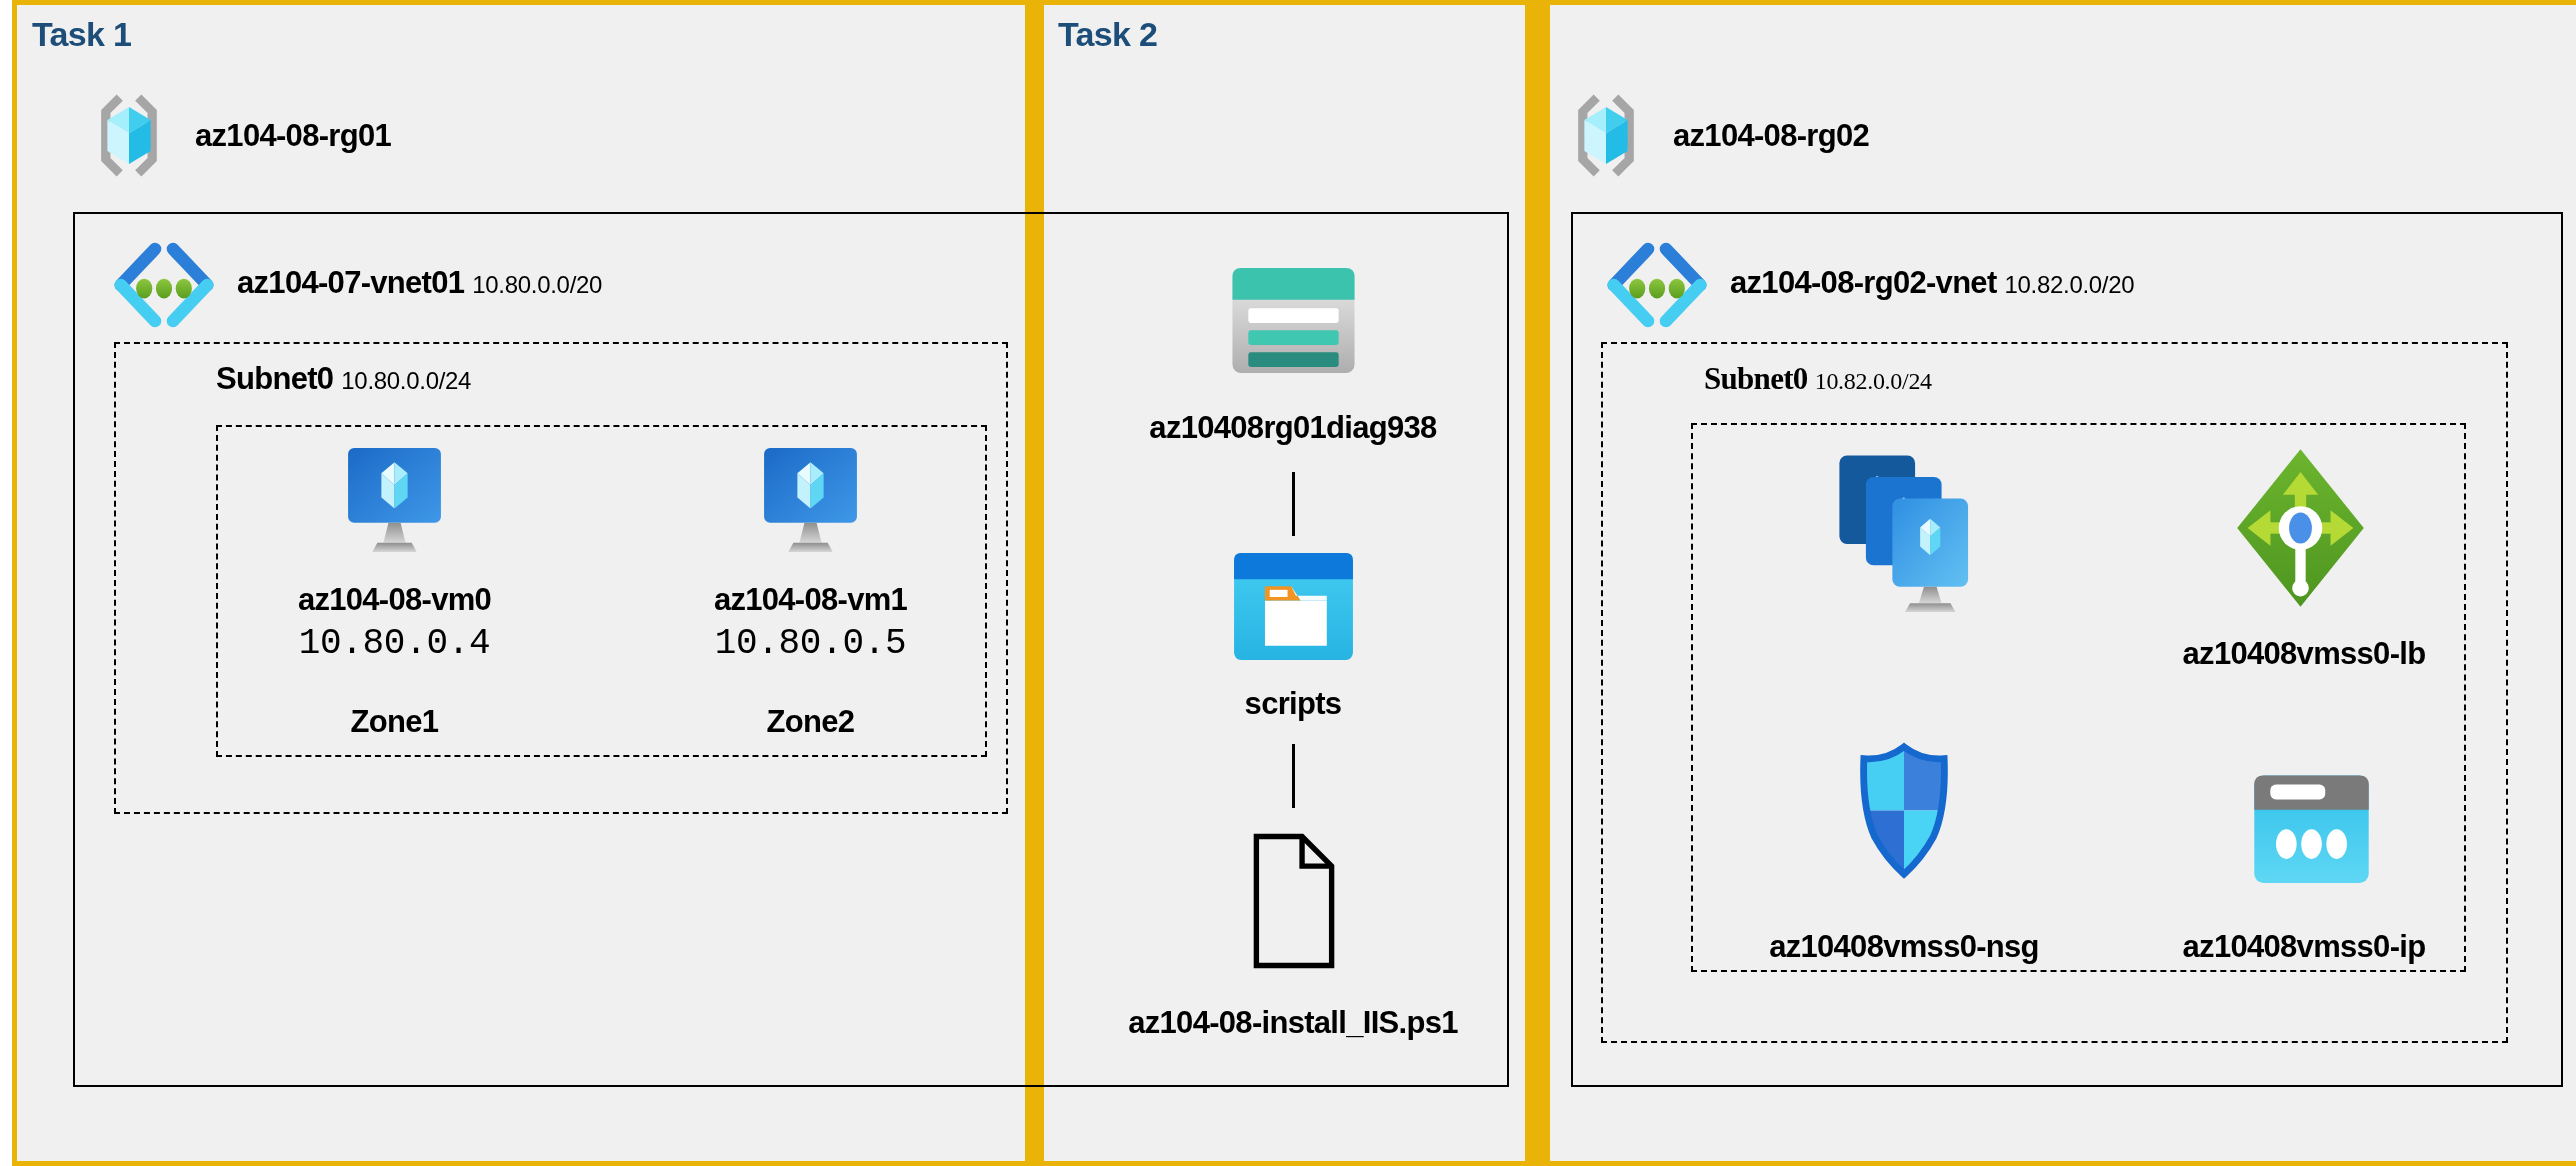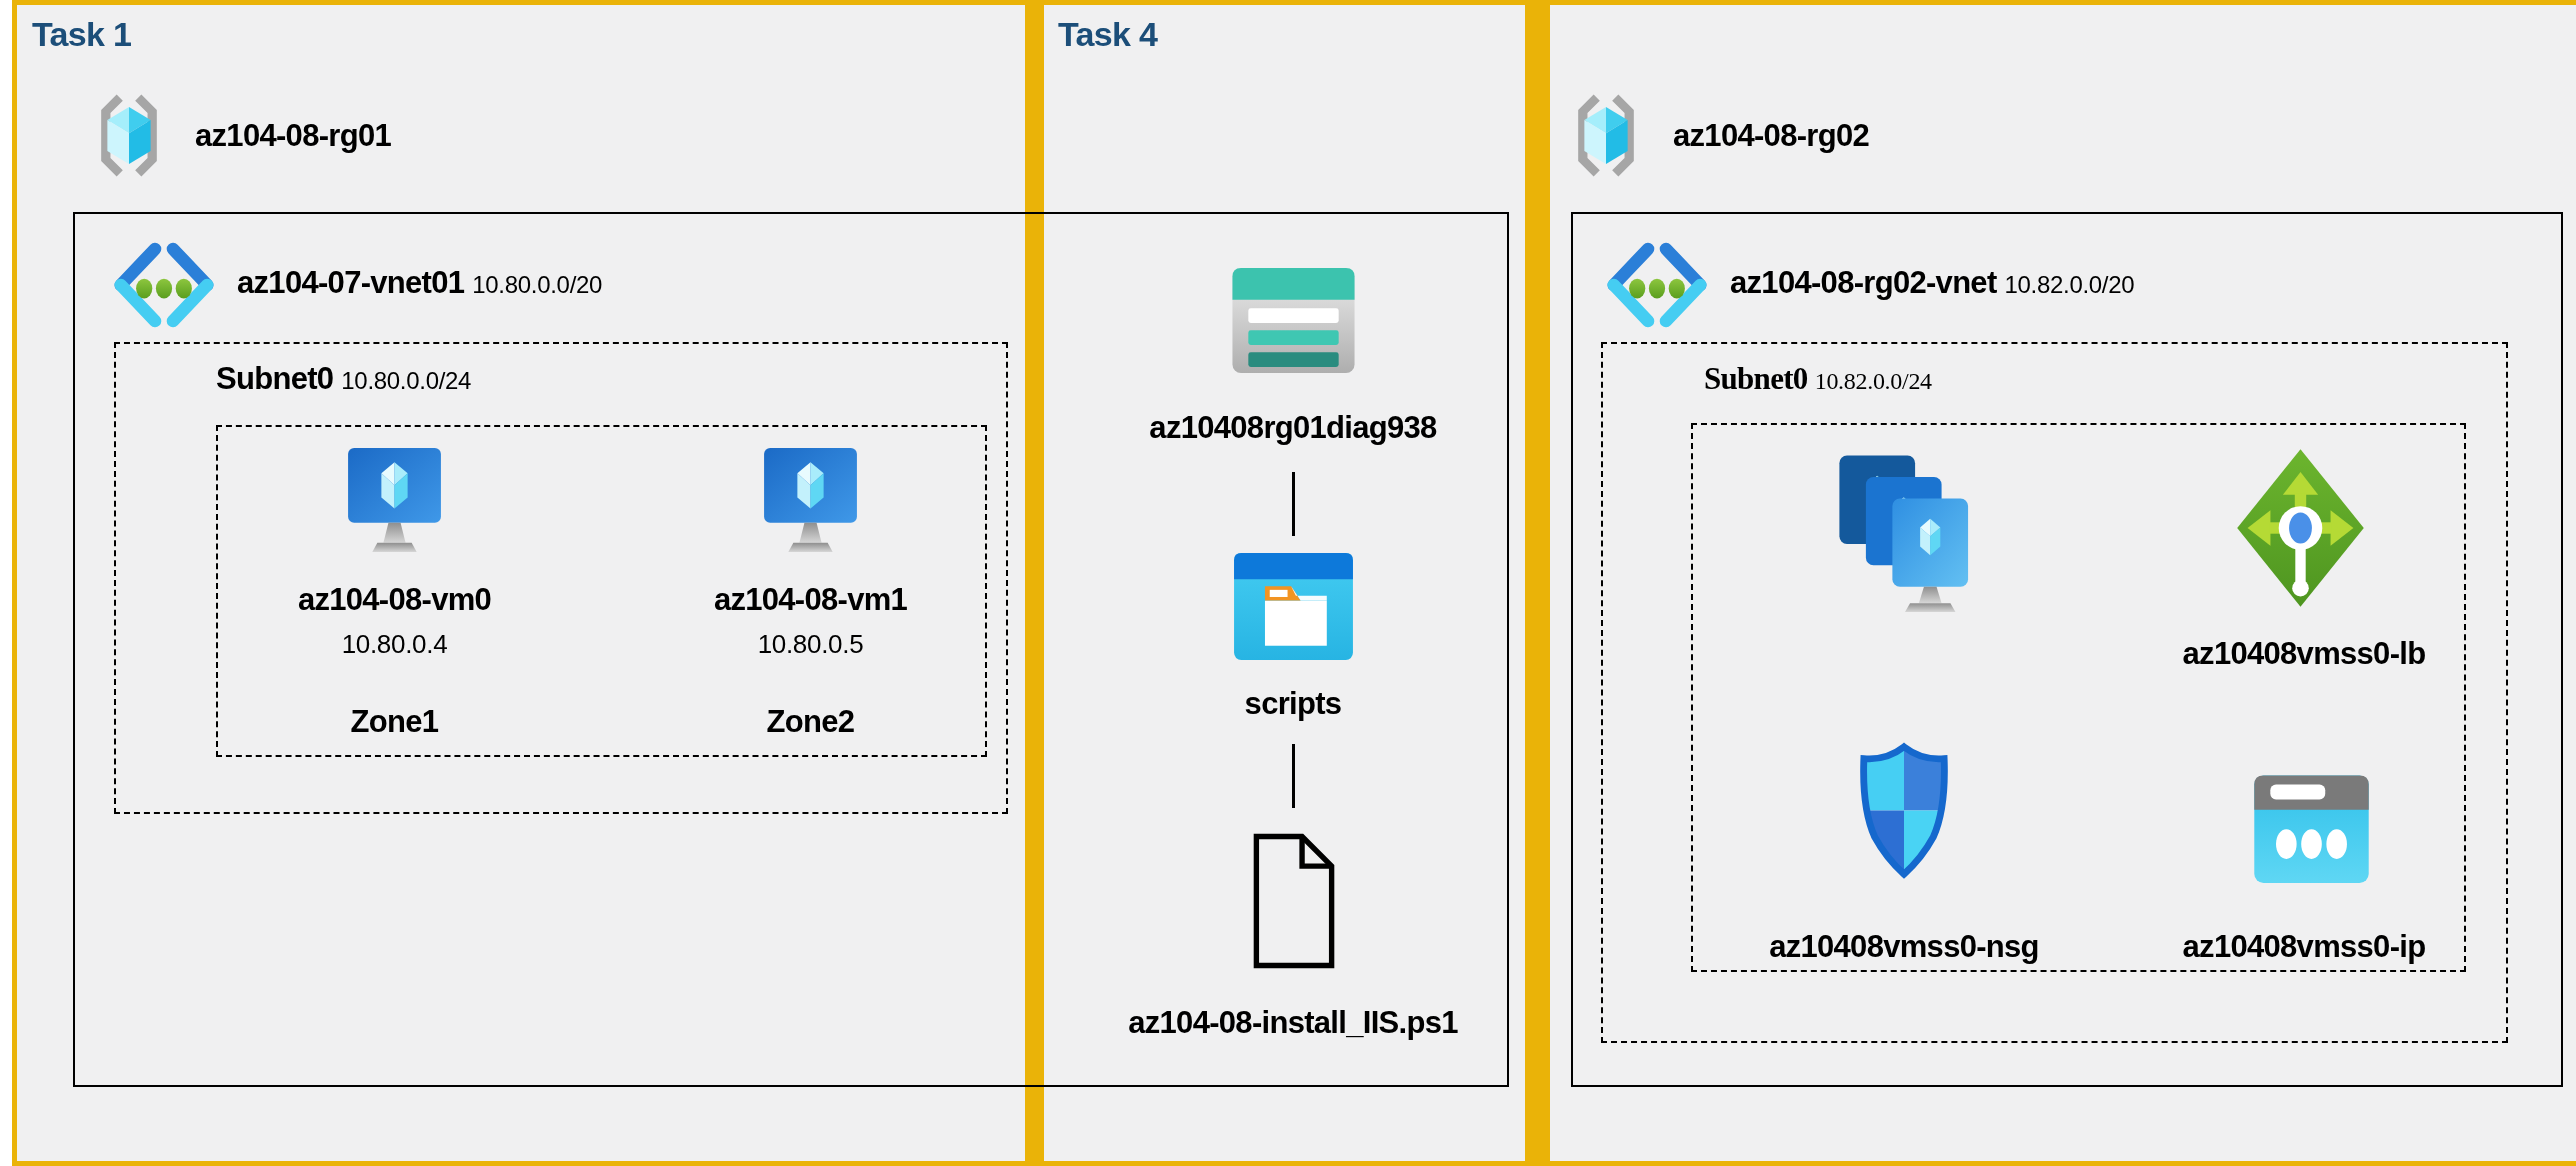--- a/index.html
+++ b/index.html
@@ -5,35 +5,35 @@
   html,body{margin:0;padding:0;background:#ffffff;}
   #canvas{position:relative;width:2576px;height:1166px;background:#eab308;overflow:hidden;
           font-family:"Liberation Sans",sans-serif;color:#000;margin-left:12px;}
   .panel{position:absolute;background:#f0f0f1;}
   .title{position:absolute;font-size:34px;font-weight:700;letter-spacing:-0.7px;color:#1c4e79;white-space:nowrap;}
   .blackbox{position:absolute;border:2.7px solid #000;}
   .dashedbox{position:absolute;border:2px dashed #000;}
   .lbl{position:absolute;height:40px;line-height:40px;font-size:31px;font-weight:700;letter-spacing:-0.7px;white-space:nowrap;}
   .lbl .cidr{font-weight:400;font-size:24px;letter-spacing:-0.3px;}
   .lblc{text-align:center;}
-  .reg{font-weight:400;font-size:26px;letter-spacing:-0.3px;}
+  .reg{font-weight:400;font-size:36px;letter-spacing:-0.3px;font-family:Liberation Mono, monospace;}
   .icon{position:absolute;}
   .connector{position:absolute;width:2.7px;background:#000;}
 </style>
 </head>
 <body>
 
 <div id="canvas">
 
   <div class="panel" style="left:5.4px;top:5.4px;width:1008px;height:1156px;"></div>
   <div class="panel" style="left:1032px;top:5.4px;width:481px;height:1156px;"></div>
   <div class="panel" style="left:1538px;top:5.4px;width:1032px;height:1156px;"></div>
 
   <div class="title" style="left:20px;top:15px;">Task 1</div>
-  <div class="title" style="left:1046px;top:15px;">Task 4</div>
+  <div class="title" style="left:1046px;top:15px;">Task 2</div>
 
   <div class="blackbox" style="left:61px;top:212px;width:1432px;height:871px;"></div>
   <div class="blackbox" style="left:1559px;top:212px;width:988px;height:871px;"></div>
 
   <svg class="icon" style="left:78px;top:93px;" width="78" height="85" viewBox="0 0 100 110">
     <path d="M34,2 L42,10 L26,26 L26,84 L42,100 L34,108 L14,88 L14,22 Z" fill="#a6a6a6"></path>
     <path d="M66,2 L58,10 L74,26 L74,84 L58,100 L66,108 L86,88 L86,22 Z" fill="#a6a6a6"></path>
     <polygon points="50,18 22,35 50,52" fill="#a5eefb"></polygon>
     <polygon points="50,18 78,35 50,52" fill="#40cdee"></polygon>
     <polygon points="22,35 22,75 50,92 50,52" fill="#cdf5fd"></polygon>

